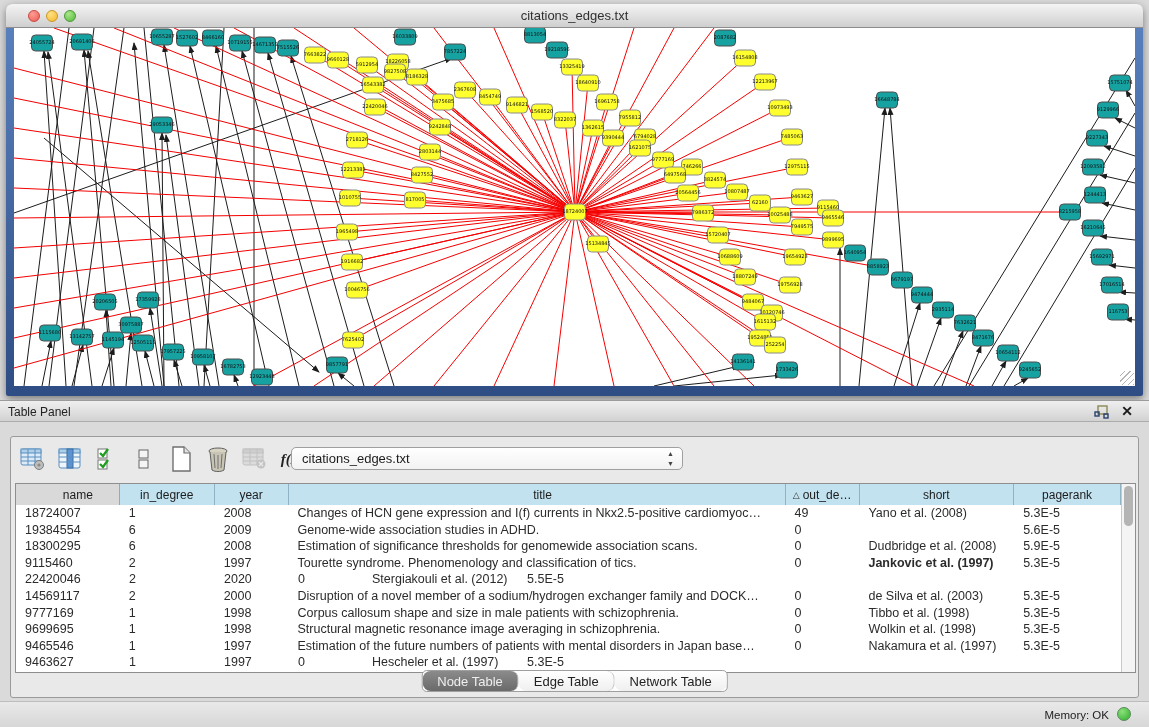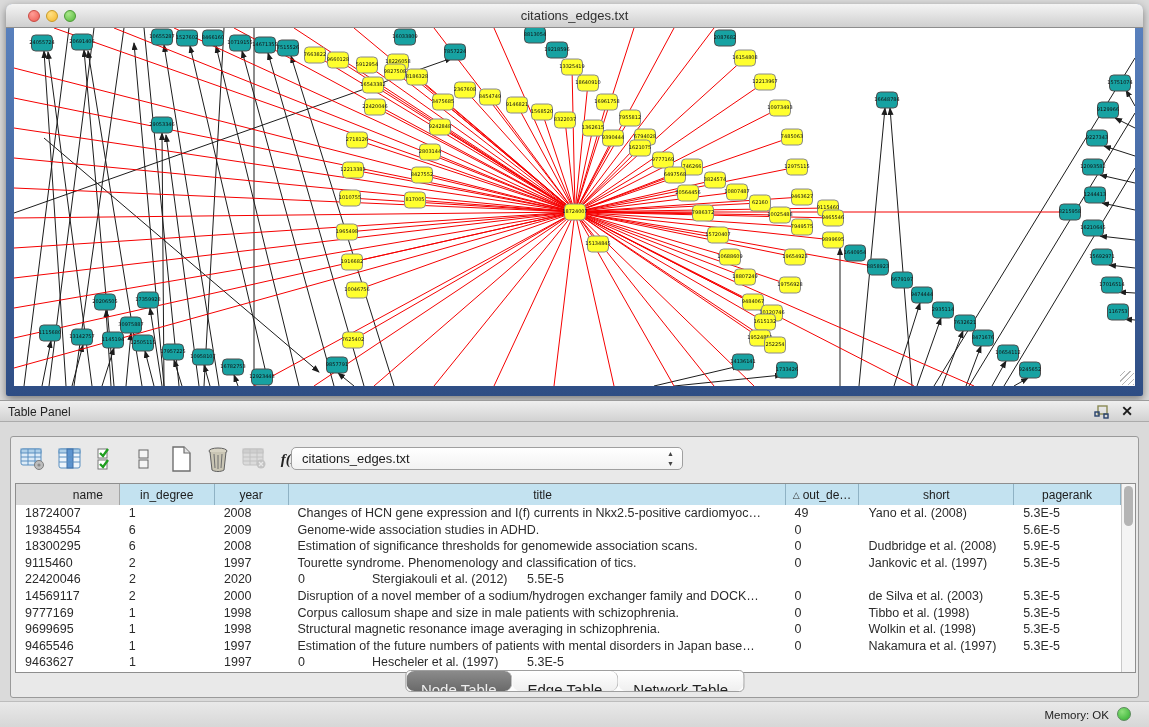--- a/index.html
+++ b/index.html
@@ -37,32 +37,32 @@
   .fx{font-family:"Liberation Serif",serif;font-style:italic;font-weight:bold;font-size:15px;color:#222;}
   #net-combo{position:absolute;left:280px;top:10px;width:392px;height:23px;background:linear-gradient(#ffffff,#f2f2f2);
     border:1px solid #9f9f9f;border-radius:5px;font-size:13px;color:#1c1c1c;line-height:21px;padding-left:10px;}
   #net-combo .arrows{position:absolute;right:8px;top:1px;font-size:7px;line-height:10px;color:#444;text-align:center;}
 
   
   #tablewrap{position:absolute;left:4px;top:46px;width:1121px;height:190px;background:#fff;border:1px solid #8e8e8e;}
   #thead{position:absolute;left:0;top:0;right:14px;height:21px;border-bottom:1px solid #555;display:flex;}
   .th{height:21px;background:#c3e2f0;border-right:1px solid #8fb2c4;font-size:12px;color:#1c1c1c;
       display:flex;align-items:center;justify-content:center;overflow:hidden;white-space:nowrap;}
-  .th.gray{background:#d9d9d9;border-right:1px solid #a5a5a5;justify-content:flex-end;padding-right:16px;}
+  .th.gray{background:#d9d9d9;border-right:1px solid #a5a5a5;justify-content:flex-end;padding-right:26px;}
   .th .sort{font-size:9px;margin-right:3px;color:#333;}
   #tbody{position:absolute;left:0;top:21px;right:14px;bottom:0;overflow:hidden;}
   .tr{height:16.6px;display:flex;}
   .td{font-size:12.5px;color:#2b2b2b;padding:1px 0 0 9px;overflow:hidden;white-space:nowrap;text-overflow:ellipsis;}
   #vscroll{position:absolute;right:0;top:0;width:14px;bottom:0;background:#f4f4f4;border-left:1px solid #c9c9c9;}
   #vthumb{position:absolute;left:2px;top:2px;width:9px;height:40px;border-radius:5px;background:#b4b4b4;}
 
   
   #seg{position:absolute;left:50%;transform:translateX(-50%);bottom:5px;height:22px;display:flex;
        border:1px solid #9f9f9f;border-radius:5px;overflow:hidden;background:#fdfdfd;}
-  .seg-item{padding:8px 15px;font-size:15px;line-height:21px;color:#222;border-right:1px solid #b9b9b9;background:linear-gradient(#ffffff,#efefef);border-radius:8px;}
+  .seg-item{padding:0 15px;font-size:13px;line-height:21px;color:#222;border-right:1px solid #b9b9b9;background:linear-gradient(#ffffff,#efefef);border-radius:8px;}
   .seg-item:last-child{border-right:none;}
   .seg-item.sel{background:linear-gradient(#8b8b8b,#6a6a6a);color:#efefef;}
 
   
   #statusbar{position:absolute;left:0;bottom:0;width:1149px;height:26px;background:linear-gradient(#e9e9e9,#d7d7d7);border-top:1px solid #bdbdbd;}
   #mem-label{position:absolute;right:40px;top:7px;font-size:11.5px;color:#222;}
   #mem-dot{position:absolute;right:18px;top:5px;width:14px;height:14px;border-radius:50%;
     background:radial-gradient(circle at 35% 30%,#8ce07a,#2fae2f);border:1px solid #5a8a5a;}
 </style>
 </head>
@@ -821,21 +821,21 @@
             <div class="td" style="width: 74px;">0</div>
             <div class="td" style="width: 155px;">Dudbridge et al. (2008)</div>
             <div class="td" style="width: 107px;">5.9E-5</div>
           </div>
           <div class="tr">
             <div class="td" style="width: 104px;">9115460</div>
             <div class="td" style="width: 95px;">2</div>
             <div class="td" style="width: 74px;">1997</div>
             <div class="td" style="width: 498px;">Tourette syndrome. Phenomenology and classification of tics.</div>
             <div class="td" style="width: 74px;">0</div>
-            <div class="td" style="width: 155px;">Jankovic et al. (1997)</div>
+            <div class="td" style="width: 155px; font-weight: bold;">Jankovic et al. (1997)</div>
             <div class="td" style="width: 107px;">5.3E-5</div>
           </div>
           <div class="tr">
             <div class="td" style="width: 104px;">22420046</div>
             <div class="td" style="width: 95px;">2</div>
             <div class="td" style="width: 74px;">2020</div>
             <div class="td" style="width: 74px;">0</div>
             <div class="td" style="width: 155px;">Stergiakouli et al. (2012)</div>
             <div class="td" style="width: 107px;">5.5E-5</div>
           </div>

